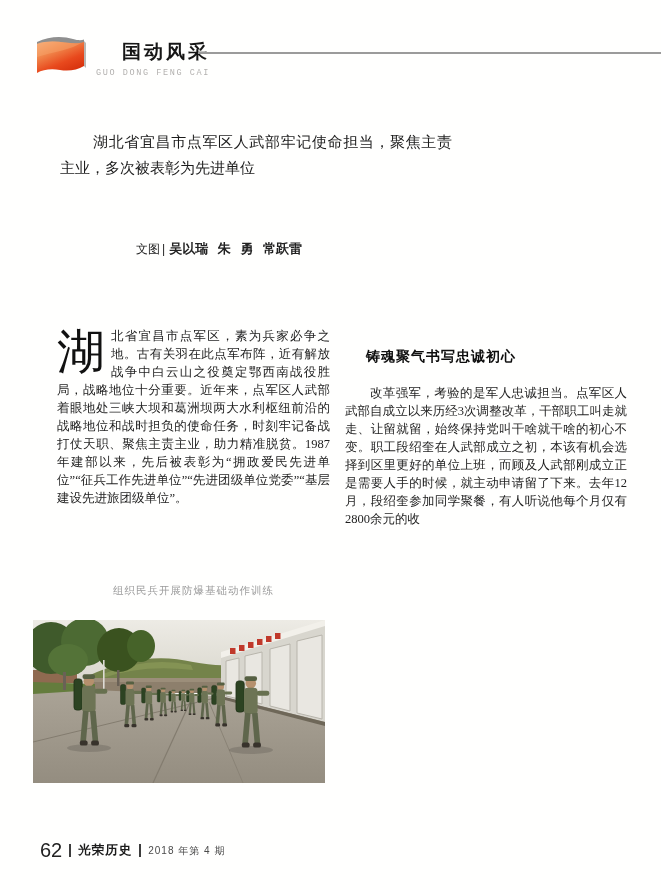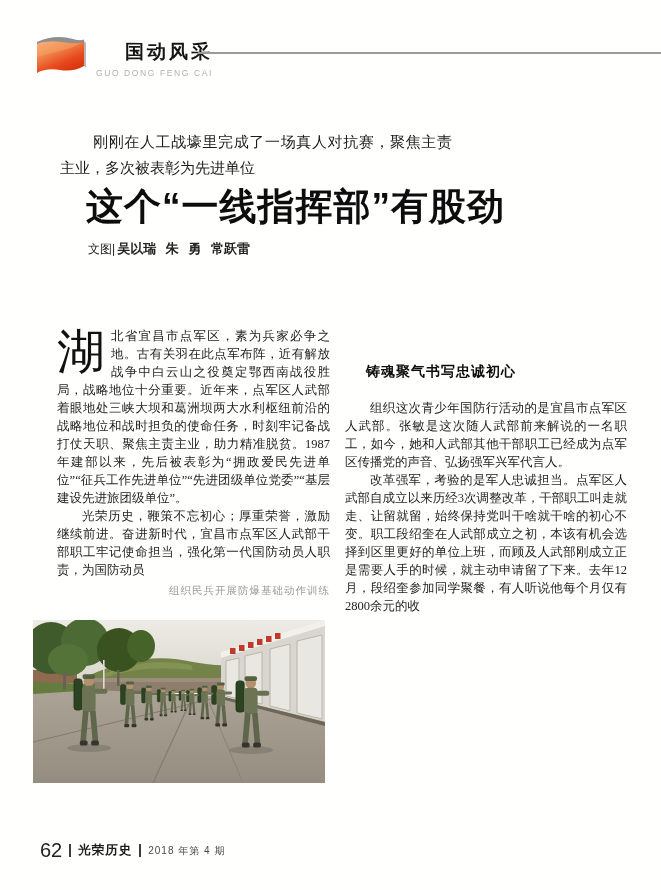--- a/index.html
+++ b/index.html
@@ -10,64 +10,64 @@
     font-family:"Liberation Serif","DejaVu Serif",serif; color:#1f1f1f;
   }
   
   .flag { position:absolute; left:33px; top:33px; width:54px; height:46px; }
   .section-block { position:absolute; left:96px; top:39px; }
   .section-title {
     font-family:"Liberation Sans","DejaVu Sans",sans-serif;
     font-size:19px; font-weight:bold; letter-spacing:3px; color:#161616;text-align:right;
   }
   .section-subtitle {
-    font-family:Liberation Sans, sans-serif;
+    font-family:Liberation Mono, monospace;
     font-size:8.5px; letter-spacing:1.6px; color:#b3b1af; margin-top:3px;
   }
   .header-rule { position:absolute; left:198px; top:52px; width:463px; height:2px; background:#9b9b9b; }
   
   .standfirst {
     position:absolute; left:60px; top:129px; width:392px;
     font-family:"Liberation Sans","DejaVu Sans",sans-serif;
     font-size:15px; line-height:26px; color:#1c1c1c;
     text-indent:2.2em; text-align:justify;
   }
   .article-title {
     position:absolute; left:86px; top:182px;
     font-family:"Liberation Sans","DejaVu Sans",sans-serif;
     font-size:37px; font-weight:bold; color:#0d0d0d; letter-spacing:1px; white-space:nowrap;
   }
   .byline {
     position:absolute; left:88px; top:240px;
     font-size:12px; color:#222; white-space:nowrap;
   }
-  .byline .label { font-family:Liberation Sans, sans-serif; }
+  .byline .label { font-family:Liberation Mono, monospace;margin-left:48px; }
   .byline .authors {
     font-family:"Liberation Sans","DejaVu Sans",sans-serif;
     font-weight:bold; font-size:13px; word-spacing:6px; margin-left:2px;
   }
   
   .col { position:absolute; top:327px; font-size:12.5px; line-height:18px; text-align:justify; color:#1e1e1e; }
   .col p { text-indent:2em; }
   .col p.no-indent { text-indent:0; }
   .col-left  { left:57px;  width:273px; }
   .col-right { left:345px; width:282px; }
   .dropcap {
     float:left; font-size:48px; line-height:50px; height:52px;
     padding-right:6px; color:#111;
     font-family:"Liberation Serif","DejaVu Serif",serif;
   }
   .subhead {
     font-family:"Liberation Sans","DejaVu Sans",sans-serif;
     font-weight:bold; font-size:14px; color:#0e0e0e; letter-spacing:1px;
-    text-indent:1.5em; margin:35px 0 19px 0;
+    text-indent:1.5em; margin:20px 0 19px 0;
   }
   
   .photo-caption {
-    position:absolute; left:57px; top:584px; width:273px; text-align:right;
+    position:absolute; left:57px; top:584px; width:273px; text-align:center;
     font-family:"Liberation Sans","DejaVu Sans",sans-serif;
     font-size:10.5px; letter-spacing:1px; color:#9b9b9b;
   }
   .photo { position:absolute; left:33px; top:620px; width:292px; height:163px; }
   .photo svg { display:block; width:100%; height:100%; }
   
   .footer {
     position:absolute; left:40px; top:839px; display:flex; align-items:center;
     font-family:"Liberation Sans","DejaVu Sans",sans-serif;
   }
@@ -96,29 +96,27 @@
       <path d="M4,11 C12,8 22,8 32,9.5 C40,10.7 47,10.5 51,9 L51,33 C44,37 36,38.5 27,37 C18,35.5 10,36.5 4,40 Z" fill="url(#fg)"></path>
       <path d="M4,11 C12,8 22,8 32,9.5 C38,10.4 44,10.5 48,10 C40,16 20,19 4,24 Z" fill="#f6a167" opacity="0.55"></path>
     </svg>
   </div>
   <div class="section-block">
     <div class="section-title">国动风采</div>
     <div class="section-subtitle">GUO DONG FENG CAI</div>
   </div>
   <div class="header-rule"></div>
 
-  <div class="standfirst">刚刚在人工战壕里完成了一场真人对抗赛，聚焦主责主业，多次被表彰为先进单位</div>
-  <h1 class="article-title">这个“一线指挥部”有股劲</h1>
+  <div class="standfirst">湖北省宜昌市点军区人武部牢记使命担当，聚焦主责主业，多次被表彰为先进单位</div>
   <div class="byline">
     <span class="label">文图|</span><span class="authors">吴以瑞 朱 勇 常跃雷</span>
   </div>
 
   <div class="col col-left">
     <p class="no-indent"><span class="dropcap">湖</span><span>北省宜昌市点军区，素为兵家必争之地。古有关羽在此点军布阵，近有解放战争中白云山之役奠定鄂西南战役胜局，战略地位十分重要。近年来，点军区人武部着眼地处三峡大坝和葛洲坝两大水利枢纽前沿的战略地位和战时担负的使命任务，时刻牢记备战打仗天职、聚焦主责主业，助力精准脱贫。1987年建部以来，先后被表彰为“拥政爱民先进单位”“征兵工作先进单位”“先进团级单位党委”“基层建设先进旅团级单位”。</span></p>
-    <p>光荣历史，鞭策不忘初心；厚重荣誉，激励继续前进。奋进新时代，宜昌市点军区人武部干部职工牢记使命担当，强化第一代国防动员人职责，为国防动员</p>
   </div>
 
   <div class="photo-caption">组织民兵开展防爆基础动作训练</div>
   <div class="photo">
     <svg viewBox="0 0 292 163" preserveAspectRatio="none">
       <defs>
         <linearGradient id="sky" x1="0" y1="0" x2="0" y2="1">
           <stop offset="0" stop-color="#edebe5"></stop>
             <stop offset="1" stop-color="#d9d7cd"></stop>
         </linearGradient>
@@ -197,21 +195,20 @@
       <use href="#sol" transform="translate(210,57) scale(1.95)"></use>
       <use href="#sol" transform="translate(183,63) scale(1.2)"></use>
       <use href="#sol" transform="translate(168,66) scale(0.92)"></use>
       <use href="#sol" transform="translate(156,69) scale(0.72)"></use>
       <use href="#sol" transform="translate(148,70) scale(0.58)"></use>
     </svg>
   </div>
 
   <div class="col col-right">
     <h2 class="subhead">铸魂聚气书写忠诚初心</h2>
-    <p>组织这次青少年国防行活动的是宜昌市点军区人武部。张敏是这次随人武部前来解说的一名职工，如今，她和人武部其他干部职工已经成为点军区传播党的声音、弘扬强军兴军代言人。</p>
     <p>改革强军，考验的是军人忠诚担当。点军区人武部自成立以来历经3次调整改革，干部职工叫走就走、让留就留，始终保持党叫干啥就干啥的初心不变。职工段绍奎在人武部成立之初，本该有机会选择到区里更好的单位上班，而顾及人武部刚成立正是需要人手的时候，就主动申请留了下来。去年12月，段绍奎参加同学聚餐，有人听说他每个月仅有2800余元的收</p>
   </div>
 
   <div class="footer">
     <span class="page-number">62</span>
     <span class="divider"></span>
     <span class="magazine-title">光荣历史</span>
     <span class="divider"></span>
     <span class="issue-info">2018 年第 4 期</span>
   </div>

